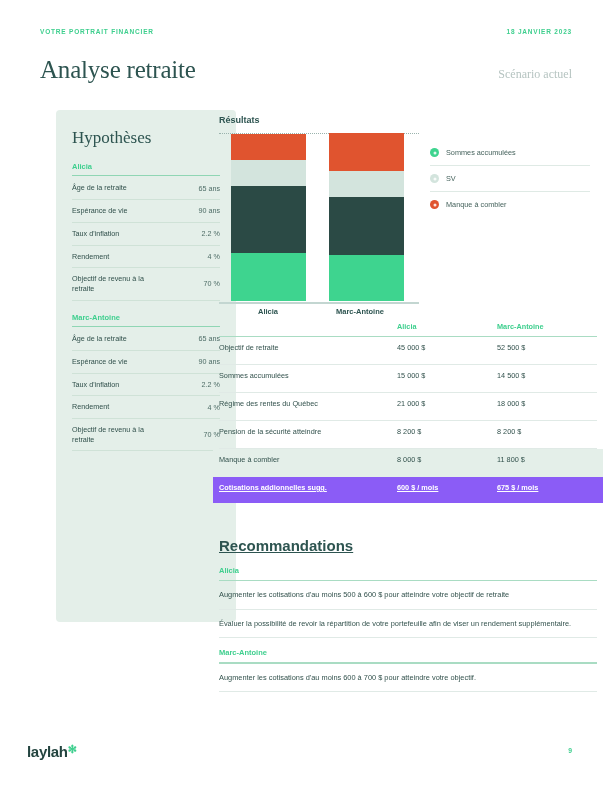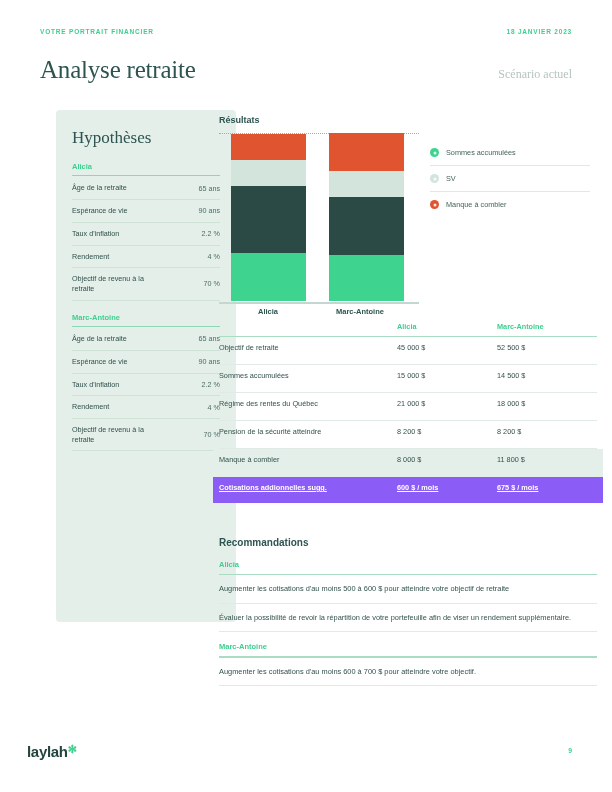--- a/index.html
+++ b/index.html
@@ -150,21 +150,21 @@
     border-bottom: none; padding-left: 6px; margin-left: -6px;
     width: calc(100% + 12px); min-height: 26px; text-decoration: underline;
   }
   .c-label { flex: 0 0 178px; }
   .c-val   { flex: 0 0 100px; }
   .dt-head .c-label { flex: 0 0 178px; }
   .dt-head .c-val { color: #3ecf8e; font-weight: bold; }
 
   
   .recos { position: absolute; left: 219px; top: 537px; width: 378px; }
-  .recos h3 { font-size: 10px; color: #2d5450; margin-bottom: 12px; }
+  .recos h3 { font-size: 15px; color: #2d5450; margin-bottom: 12px; text-decoration: underline; }
   .reco-person {
     font-size: 7.5px; font-weight: bold; color: #3ecf8e;
     padding-bottom: 5px;
   }
   .reco-rule { height: 1.4px; background: #a9dcc3; }
   .reco-item {
     font-size: 7.4px; line-height: 1.55; color: #33524d;
     padding: 8px 0 8px 0; border-bottom: 0.8px solid #e0eae6;
   }
   .reco-gap { height: 10px; }

